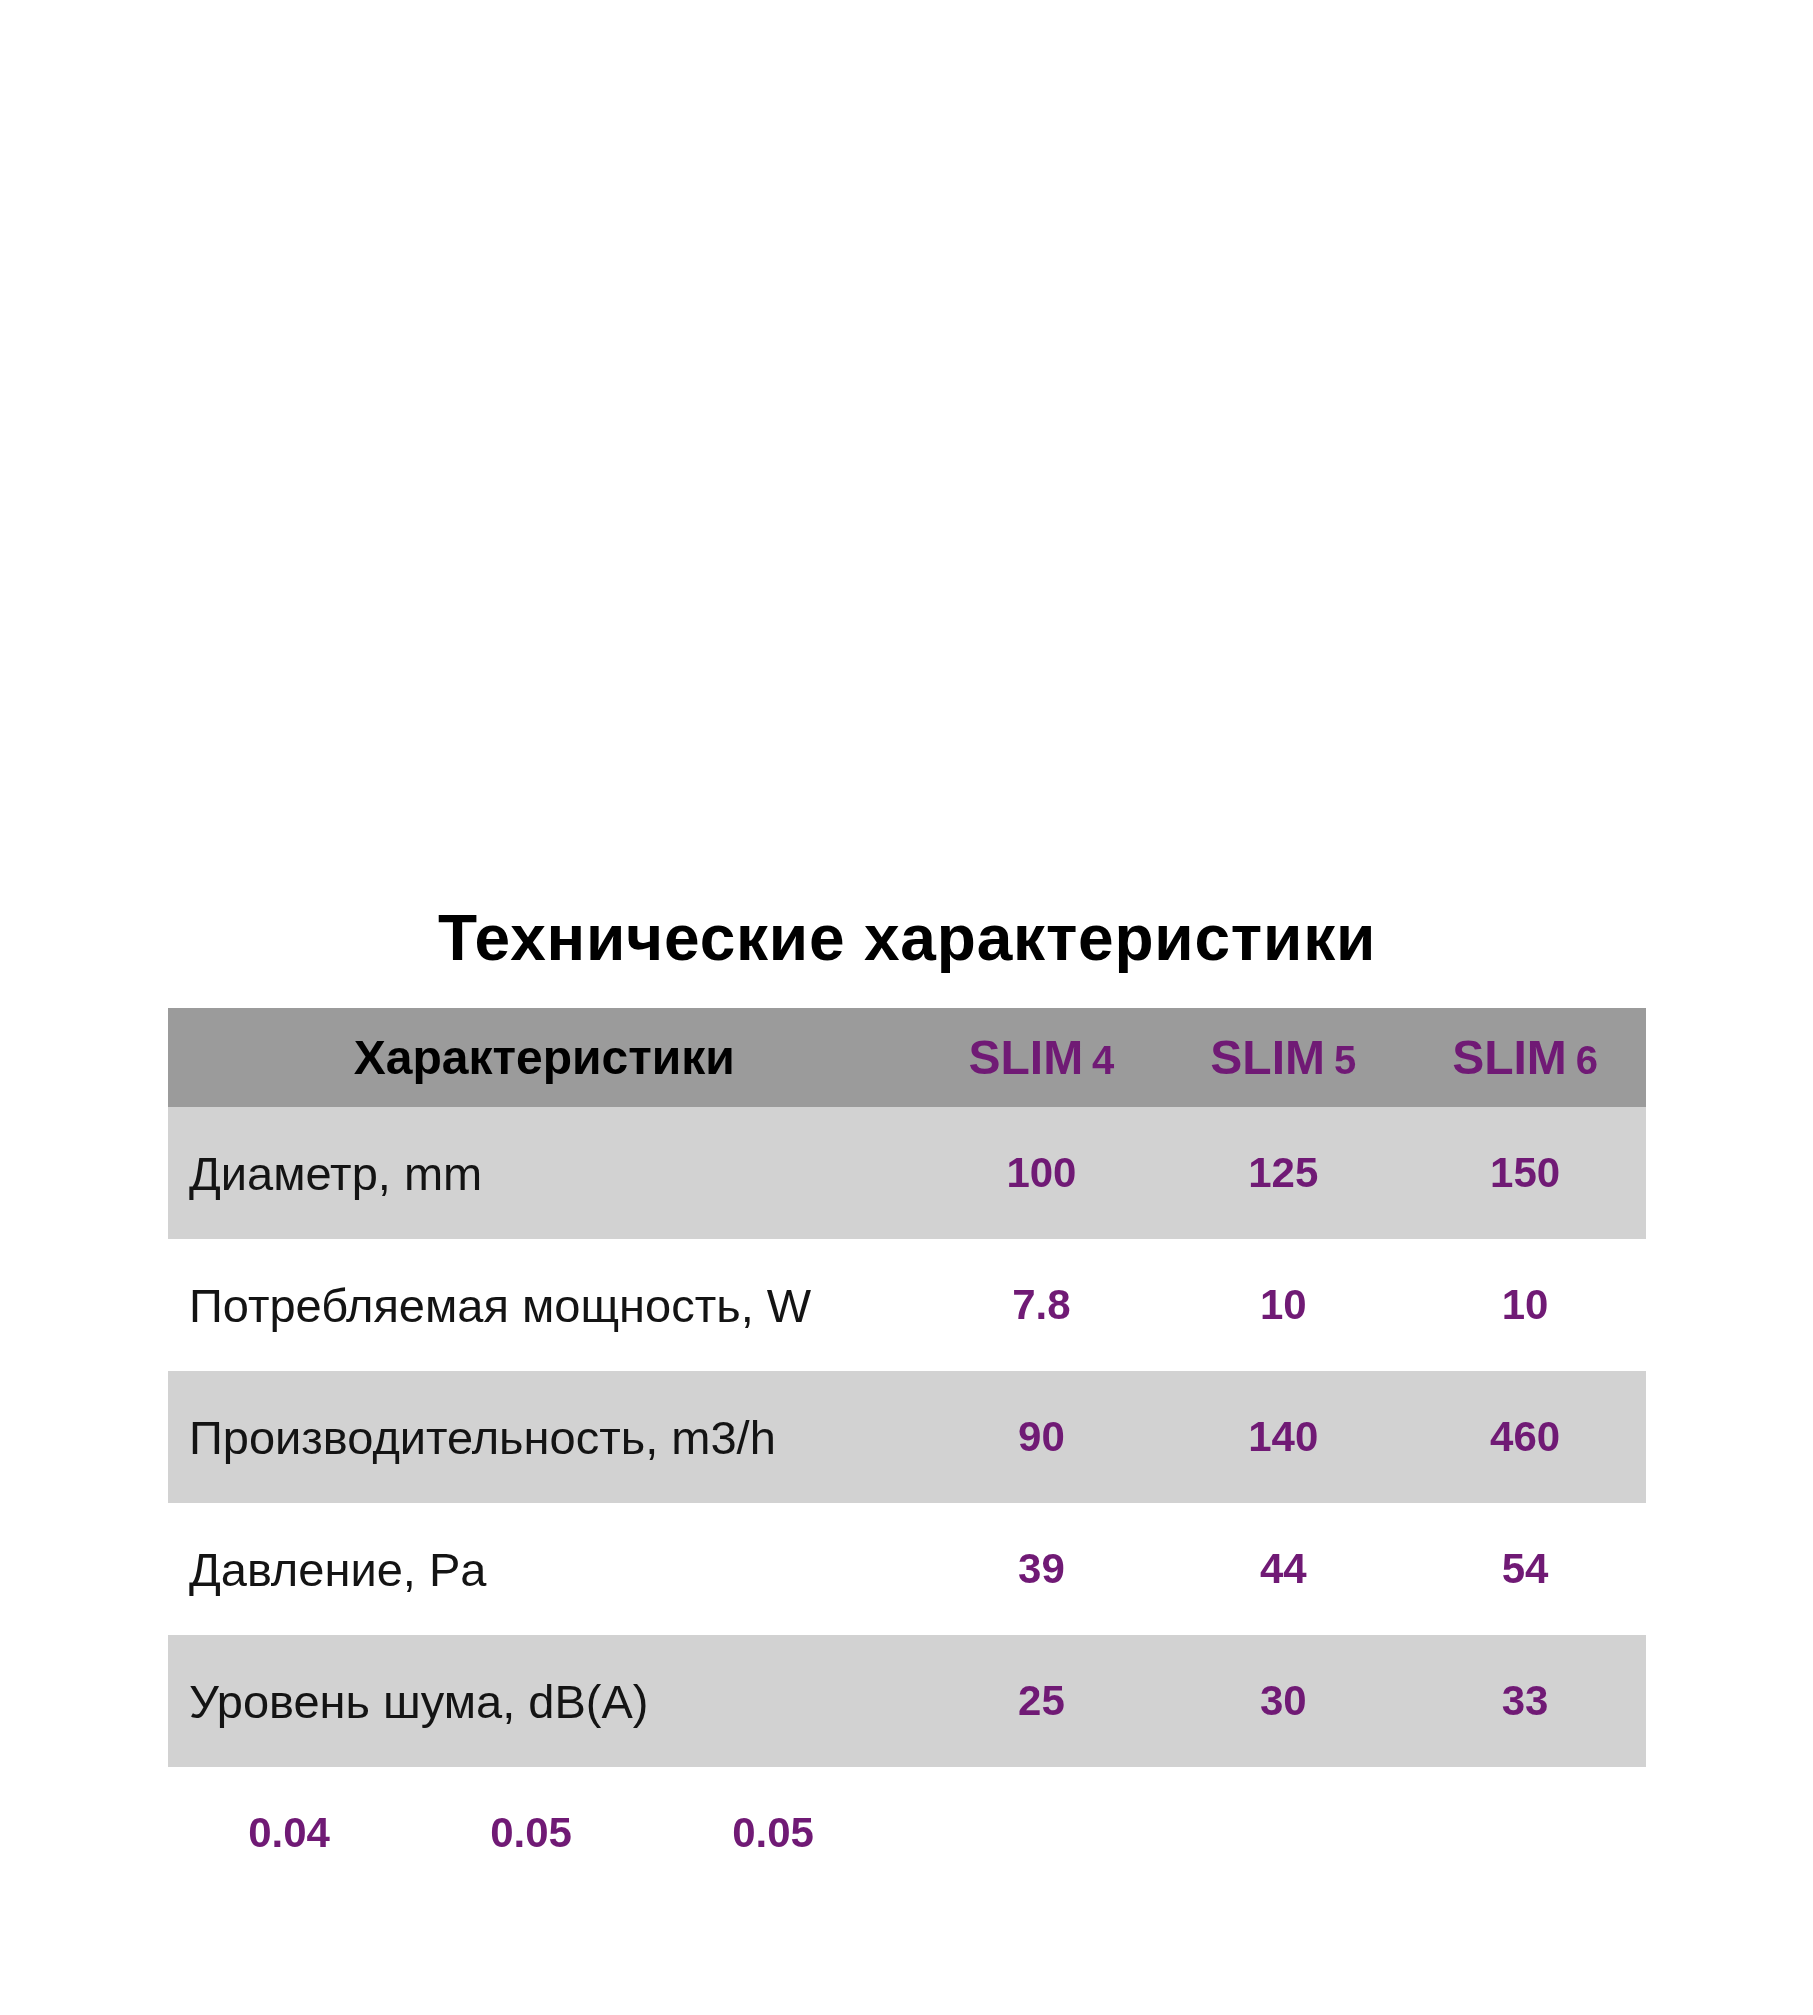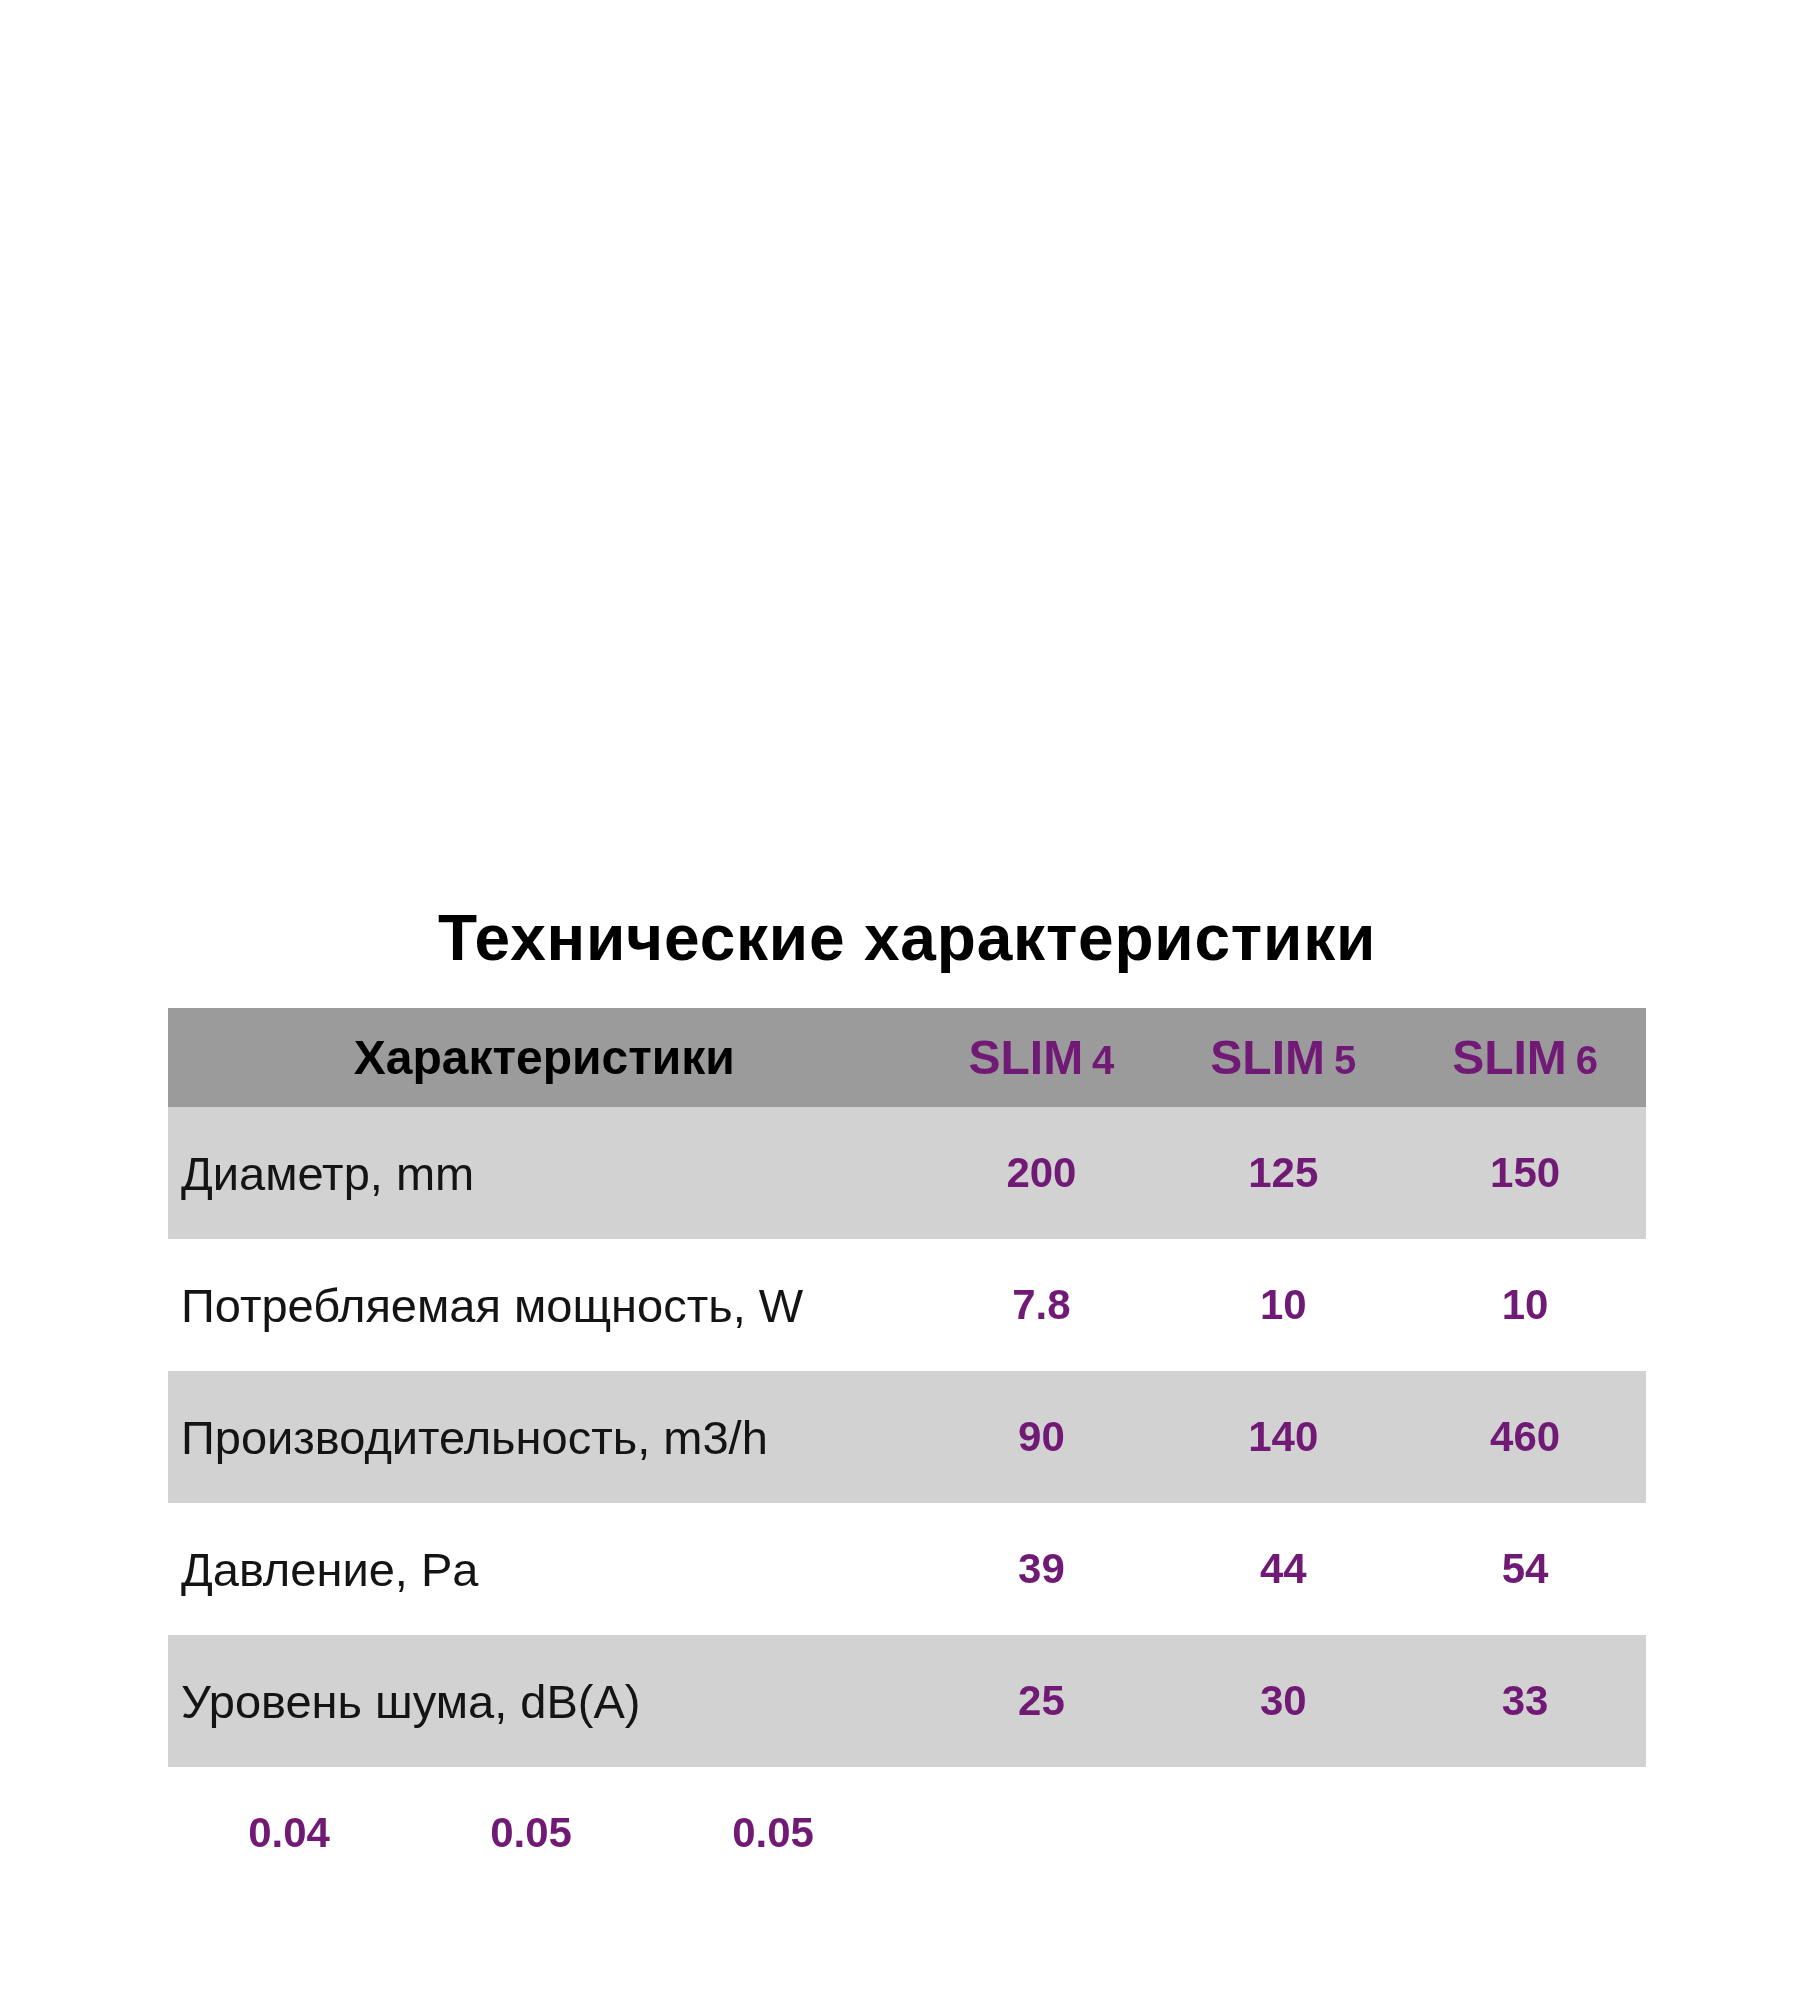--- a/index.html
+++ b/index.html
@@ -52,21 +52,21 @@
     width: 753px;
     box-sizing: border-box;
   }
   .t-head .cell-label {
     text-align: center;
     font-size: 48px;
     font-weight: 700;
   }
   .t-body-row .cell-label {
     text-align: left;
-    padding-left: 13px;
+    padding-left: 21px;
     font-size: 47px;
     font-weight: 400;
     color: #141414;
     white-space: nowrap;
   }
   .cell-val {
     width: 242px;
     text-align: center;
     font-size: 42px;
     font-weight: 700;
@@ -97,21 +97,21 @@
     <div class="cell-val">
       <span>SLIM</span><span class="model-num">5</span>
     </div>
     <div class="cell-val">
       <span>SLIM</span><span class="model-num">6</span>
     </div>
   </div>
 
   <div class="t-row t-body-row shaded">
     <div class="cell-label">Диаметр, mm</div>
-    <div class="cell-val">200</div>
+    <div class="cell-val">100</div>
     <div class="cell-val">125</div>
     <div class="cell-val">150</div>
   </div>
 
   <div class="t-row t-body-row">
     <div class="cell-label">Потребляемая мощность, W</div>
     <div class="cell-val">7.8</div>
     <div class="cell-val">10</div>
     <div class="cell-val">10</div>
   </div>

